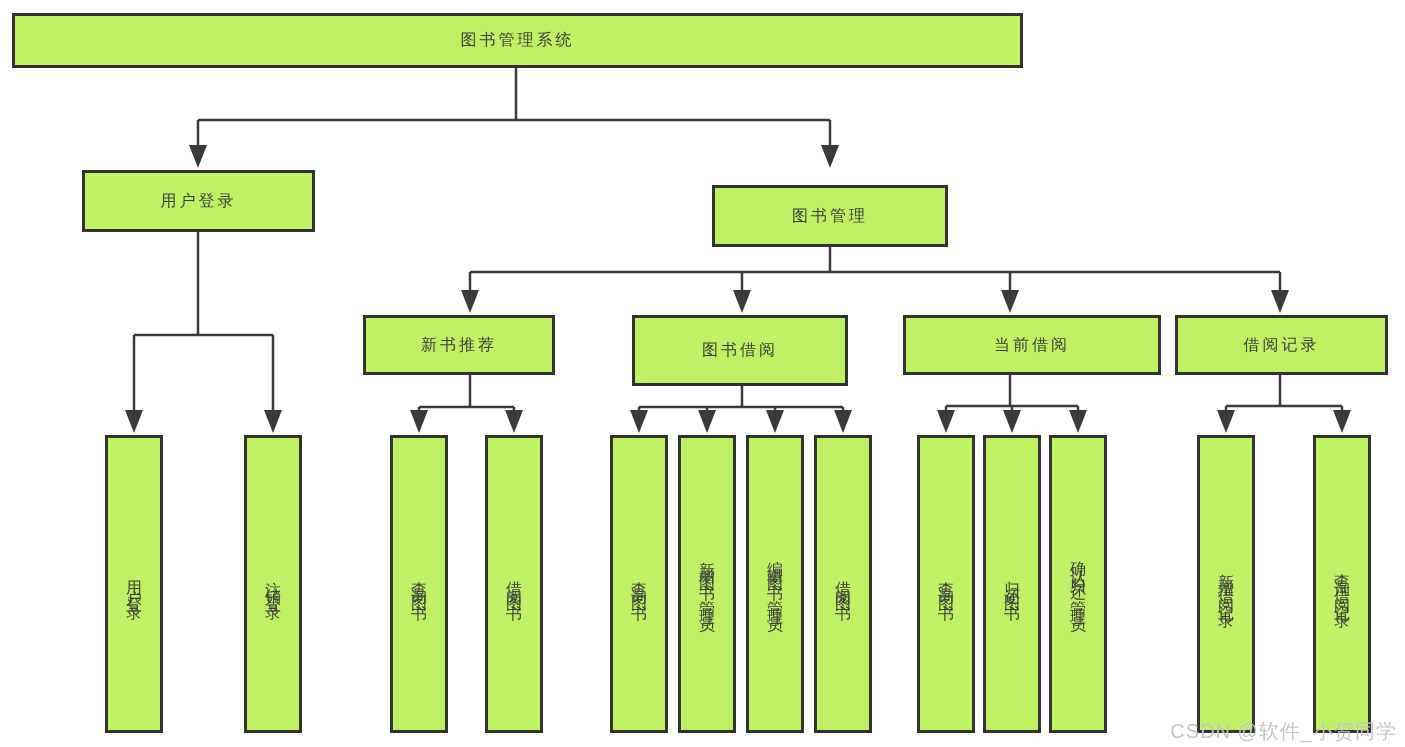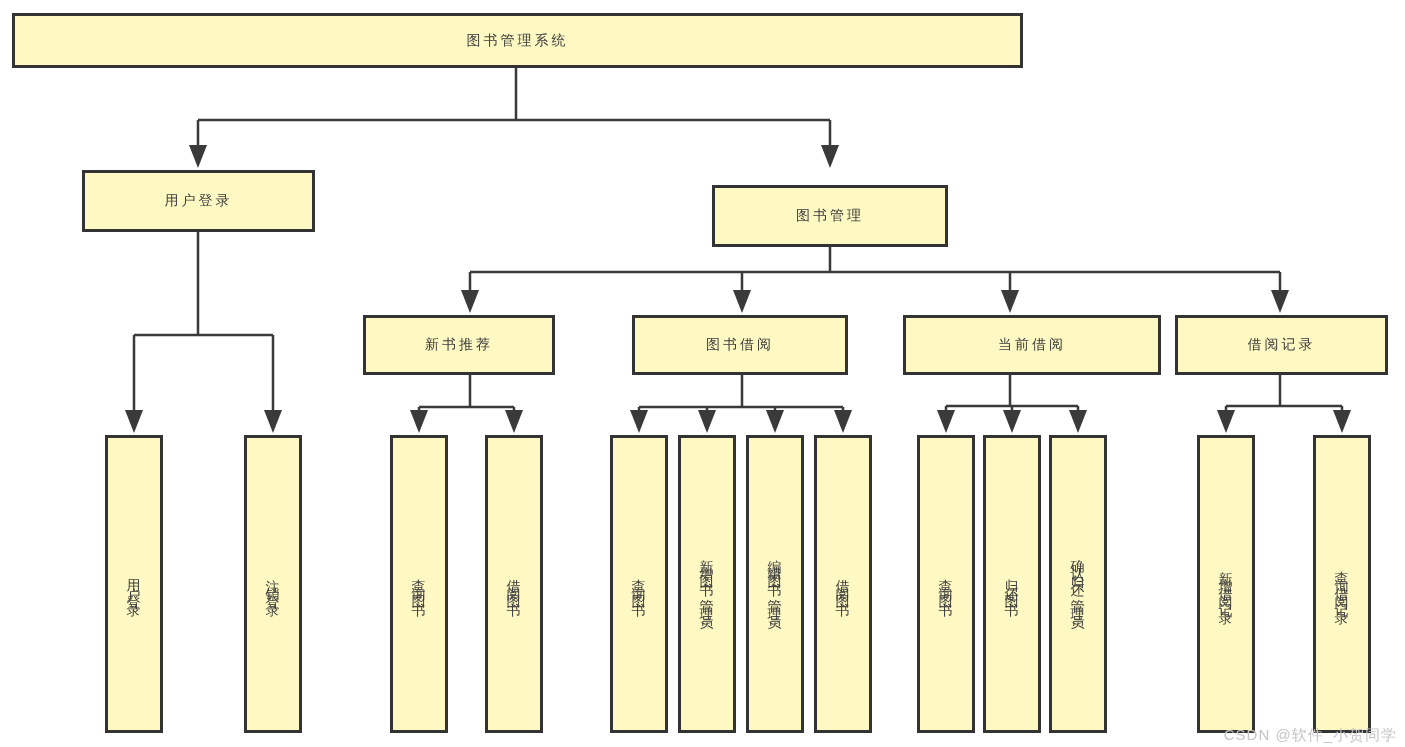--- a/index.html
+++ b/index.html
@@ -16,46 +16,46 @@
     overflow: hidden;
   }
   svg.connectors {
     position: absolute;
     left: 0; top: 0;
     width: 1405px; height: 747px;
     z-index: 1;
   }
   .node {
     position: absolute;
-    background: #fef9c3;
+    background: #bef264;
     border: 3px solid #333333;
     box-sizing: border-box;
     display: flex;
     align-items: center;
     justify-content: center;
     color: #3d3d3d;
-    font-size: 14px;
+    font-size: 16px;
     z-index: 2;
   }
   .node.h span {
     letter-spacing: 3px;
     white-space: nowrap;
   }
   .node.v span {
     writing-mode: vertical-rl;
     text-orientation: mixed;
     letter-spacing: 8px;
     line-height: 1;
   }
   .leaf { top: 435px; width: 58px; height: 298px; }
   .watermark {
     position: absolute;
     right: 8px;
     bottom: 2px;
-    font-size: 15px;
+    font-size: 20px;
     color: #c5c5c5;
     letter-spacing: 1px;
     z-index: 5;
     white-space: nowrap;
   }
 </style>
 </head>
 <body>
 
 <div class="canvas">
@@ -100,21 +100,21 @@
   <div class="node h" style="left:82px; top:170px; width:233px; height:62px;">
     <span>用户登录</span>
   </div>
   <div class="node h" style="left:712px; top:185px; width:236px; height:62px;">
     <span>图书管理</span>
   </div>
 
   <div class="node h" style="left:363px; top:315px; width:192px; height:60px;">
     <span>新书推荐</span>
   </div>
-  <div class="node h" style="left:632px; top:315px; width:216px; height:60px;">
+  <div class="node h" style="left:632px; top:315px; width:216px; height:71px;">
     <span>图书借阅</span>
   </div>
   <div class="node h" style="left:903px; top:315px; width:258px; height:60px;">
     <span>当前借阅</span>
   </div>
   <div class="node h" style="left:1175px; top:315px; width:213px; height:60px;">
     <span>借阅记录</span>
   </div>
 
   <div class="node v leaf" style="left:105px;">

